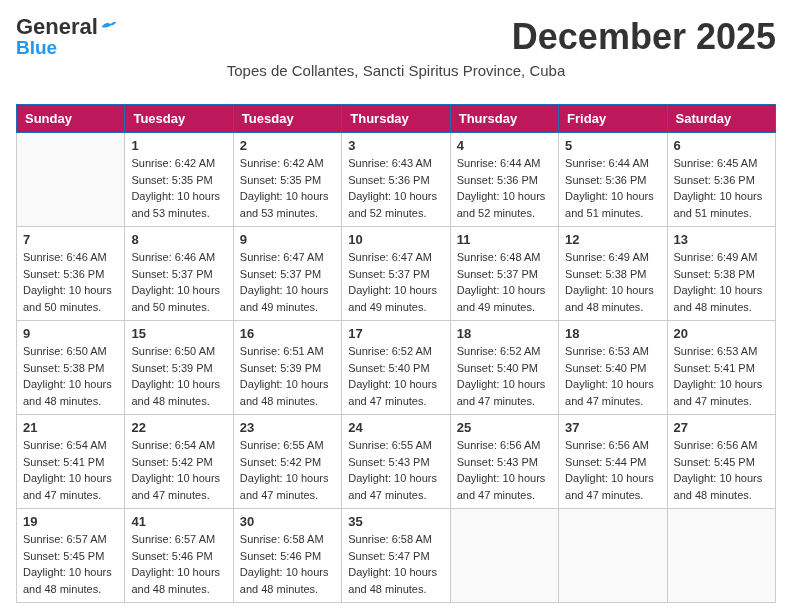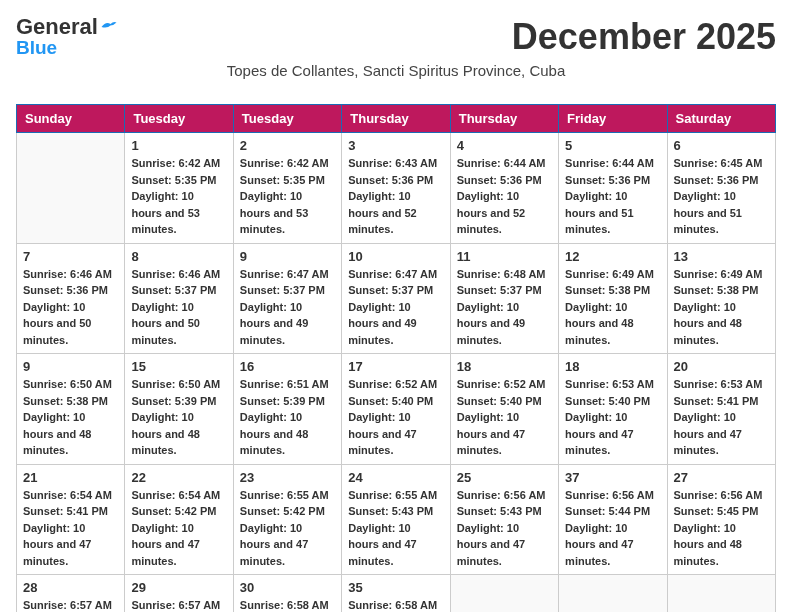--- a/index.html
+++ b/index.html
@@ -78,21 +78,20 @@
     .day-number {
       font-size: 13px;
       font-weight: bold;
       display: block;
       margin-bottom: 2px;
     }
     .day-info {
       line-height: 1.5;
       font-size: 11px;
       color: #333;
-      font-weight: bold;
     }
   </style>
 </head>
 <body>
 
 <div class="header">
   <div class="logo">
     <div class="logo-text">
       <span class="general">General</span>
       <svg class="logo-bird" viewBox="0 0 24 20" fill="#2196f3">
@@ -231,25 +230,25 @@
         <span class="day-number">37</span>
         <span class="day-info">Sunrise: 6:56 AM<br>Sunset: 5:44 PM<br>Daylight: 10 hours and 47 minutes.</span>
       </td>
         <td>
         <span class="day-number">27</span>
         <span class="day-info">Sunrise: 6:56 AM<br>Sunset: 5:45 PM<br>Daylight: 10 hours and 48 minutes.</span>
       </td>
       </tr>
       <tr>
         <td>
-        <span class="day-number">28</span>
+        <span class="day-number">19</span>
         <span class="day-info">Sunrise: 6:57 AM<br>Sunset: 5:45 PM<br>Daylight: 10 hours and 48 minutes.</span>
       </td>
         <td>
-        <span class="day-number">29</span>
+        <span class="day-number">41</span>
         <span class="day-info">Sunrise: 6:57 AM<br>Sunset: 5:46 PM<br>Daylight: 10 hours and 48 minutes.</span>
       </td>
         <td>
         <span class="day-number">30</span>
         <span class="day-info">Sunrise: 6:58 AM<br>Sunset: 5:46 PM<br>Daylight: 10 hours and 48 minutes.</span>
       </td>
         <td>
         <span class="day-number">35</span>
         <span class="day-info">Sunrise: 6:58 AM<br>Sunset: 5:47 PM<br>Daylight: 10 hours and 48 minutes.</span>
       </td>

